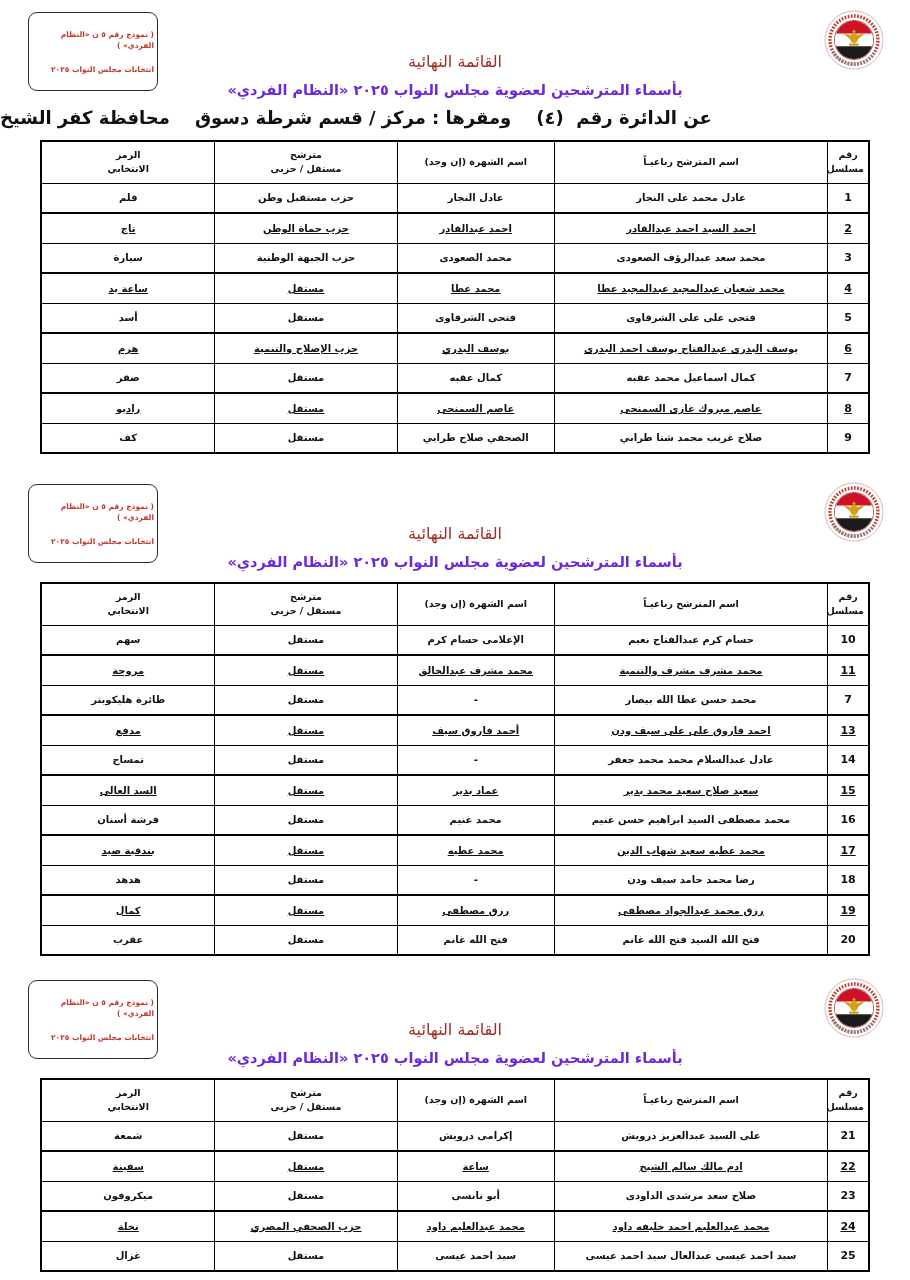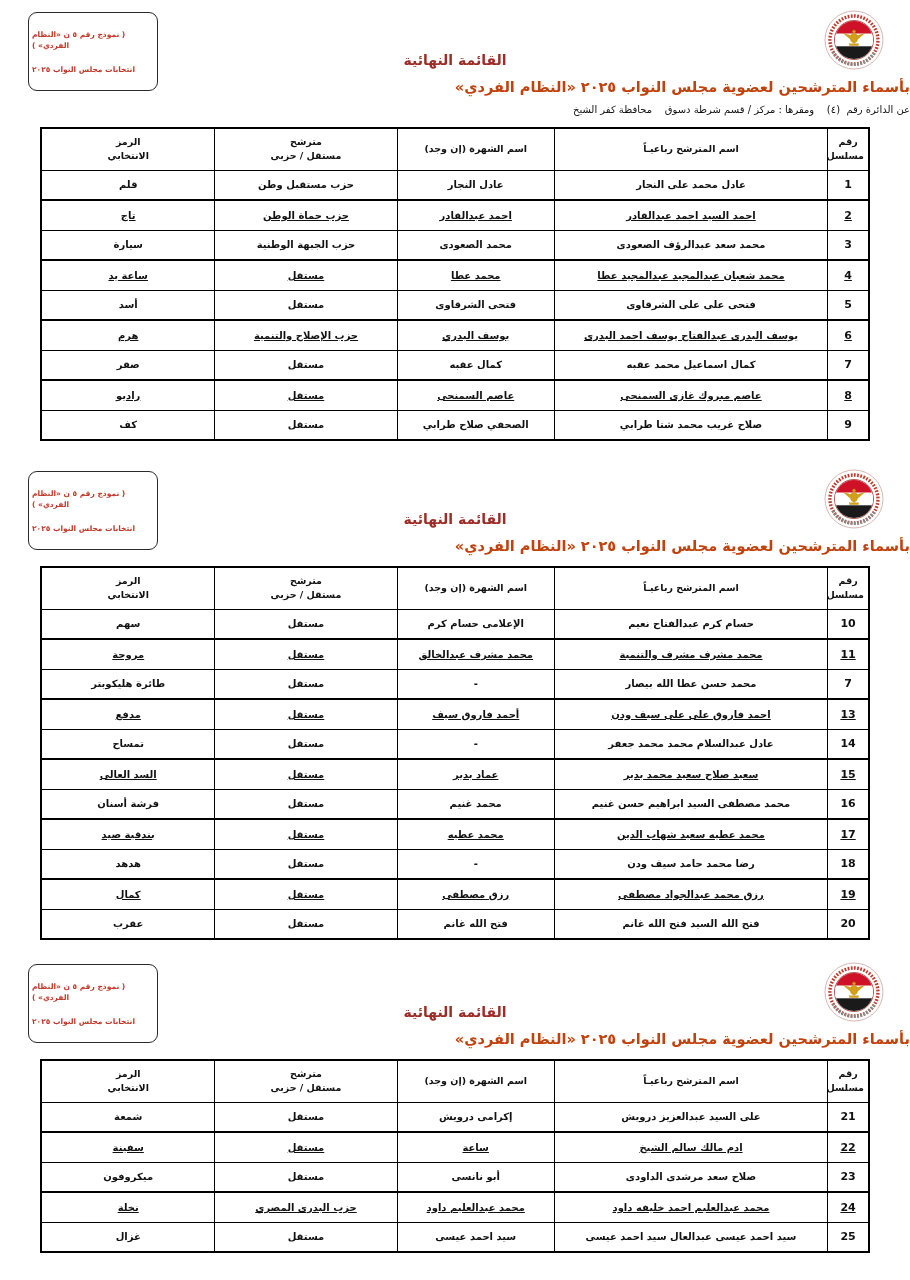--- a/index.html
+++ b/index.html
@@ -14,39 +14,39 @@
   .sec { position: relative; }
   .sec-1 { margin-top: 12px; }
   .sec-2 { margin-top: 30px; }
   .sec-3 { margin-top: 24px; }
 
   .stamp {
     position: absolute; left: 28px; top: 0px;
     width: 130px; min-height: 38px;
     border: 1.6px solid #2a2a2a; border-radius: 9px;
     padding: 4px 3px 3px;
-    text-align: left;
+    text-align: right;
     color: #c0392b; font-size: 7.5px; font-weight: bold; line-height: 1.55;
     white-space: pre-line;
   }
   .logo { position: absolute; right: 26px; top: -2px; width: 60px; height: 60px; }
 
   h1.title {
     margin: 8px; padding-top: 40px;
     text-align: center;
-    color: #9e2b25; font-size: 14px; font-weight: bold;
+    color: #9e2b25; font-size: 16px; font-weight: normal;
     letter-spacing: 0.5px;
   }
   h2.subtitle {
-    margin: 11px 0 0; text-align: right;
-    color: #c2410c; font-size: 14.5px; font-weight: bold;
+    margin: 11px 0 0; text-align: center;
+    color: #6d28d9; font-size: 14.5px; font-weight: bold;
   }
   .district {
-    margin: 9px 0 0; text-align: right;
-    font-size: 10px; font-weight: normal; white-space: pre-wrap;
+    margin: 9px 0 0; text-align: left;
+    font-size: 18px; font-weight: bold; white-space: pre-wrap;
   }
 
   table.cand {
     width: 830px; margin: 12px auto 0;
     border-collapse: collapse; table-layout: fixed;
     border: 2.2px solid #000;
   }
   table.cand th, table.cand td {
     border: 1.4px solid #000;
     padding: 1px 4px;
@@ -362,21 +362,21 @@
           <td class="serial">23</td>
           <td>صلاح سعد مرشدى الداودى</td>
           <td>أبو نانسى</td>
           <td>مستقل</td>
           <td>ميكروفون</td>
         </tr>
         <tr class="thick">
           <td class="serial">24</td>
           <td>محمد عبدالعليم احمد خليفه داود</td>
           <td>محمد عبدالعليم داود</td>
-          <td>حزب البدرى المصري</td>
+          <td>حزب الصحفي المصري</td>
           <td>نخلة</td>
         </tr>
         <tr>
           <td class="serial">25</td>
           <td>سيد احمد عيسى عبدالعال سيد احمد عيسى</td>
           <td>سيد احمد عيسى</td>
           <td>مستقل</td>
           <td>غزال</td>
         </tr>
       </tbody>

